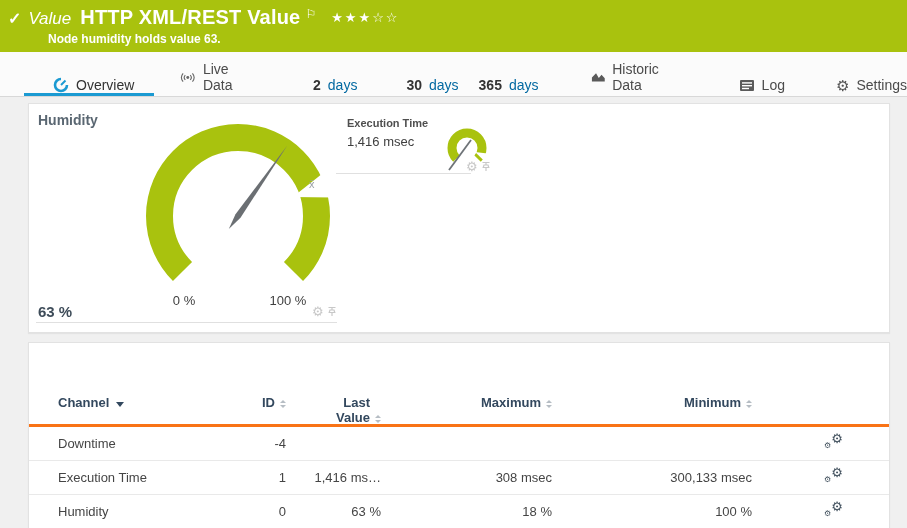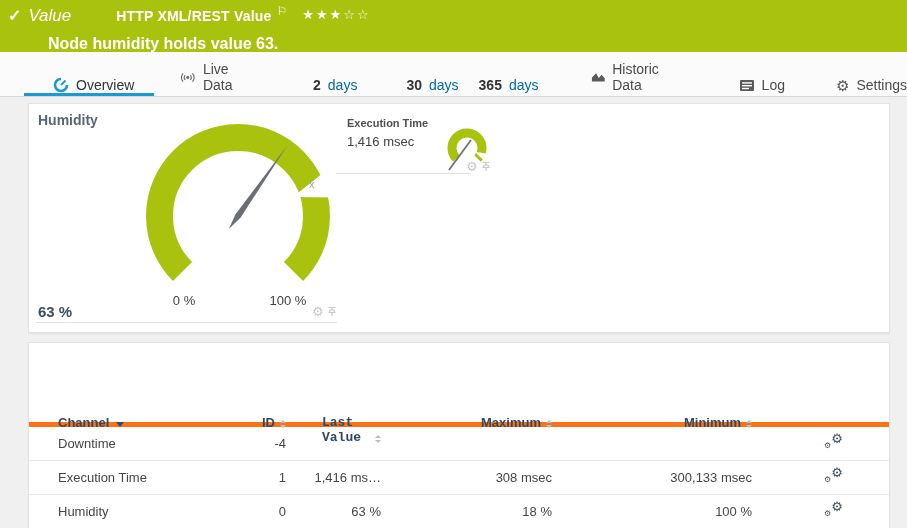--- a/index.html
+++ b/index.html
@@ -5,24 +5,24 @@
   html,body{margin:0;padding:0;}
   body{width:907px;height:528px;overflow:hidden;background:#f0f0f0;
        font-family:"Liberation Sans", sans-serif;}
   .app{position:relative;width:907px;height:528px;}
 
   
   .topbar{height:52px;background:#a9c20e;color:#fff;box-sizing:border-box;padding:6px 0 0 8px;}
   .row1{display:flex;align-items:baseline;white-space:nowrap;}
   .check{font-size:16px;font-weight:700;margin-right:7px;}
   .kind{font-style:italic;font-size:17px;margin-right:9px;}
-  .title{font-size:14px;font-weight:700;letter-spacing:.2px;margin-left:36px;}
+  .title{font-size:20px;font-weight:700;letter-spacing:.2px;}
   .flag{font-size:12px;margin-left:5px;position:relative;top:-6px;cursor:pointer;}
   .stars{font-size:13px;margin-left:15px;letter-spacing:2px;position:relative;top:-2px;cursor:pointer;}
-  .row2{padding-left:40px;font-size:16px;font-weight:700;margin-top:9px;}
+  .row2{padding-left:40px;font-size:12px;font-weight:700;margin-top:3px;}
 
   
   .tabs{display:flex;align-items:flex-end;height:44px;background:#fbfbfb;
         border-bottom:1px solid #d8d8d8;padding-left:24px;box-sizing:content-box;}
   .tab{display:flex;align-items:center;gap:7px;font-size:14px;color:#4b4b4b;
        border-bottom:3px solid transparent;cursor:pointer;}
   .tab.active{color:#333;border-bottom-color:#1b9ad2;padding:0 20px 0 29px;}
   .tab:nth-child(2){margin-left:26px;}
   .tab:nth-child(3){margin-left:56px;}
   .tab:nth-child(4){margin-left:49px;}
@@ -57,24 +57,24 @@
   
   .exec-title{position:absolute;left:318px;top:13px;font-size:11px;font-weight:700;color:#4f4f4f;}
   .exec-value{position:absolute;left:318px;top:30px;font-size:13px;color:#3f3f3f;}
   .mini-gauge{position:absolute;left:416px;top:22px;}
   .exec-line{left:307px;top:69px;width:135px;}
   .exec-icons{left:437px;top:56px;}
 
   
   .thead,.trow{display:grid;grid-template-columns:172px 56px 95px 171px 200px 1fr;
                padding-left:29px;box-sizing:border-box;}
-  .thead{padding-top:72px;height:84px;border-bottom:5px solid #f97316;align-items:start;}
+  .thead{padding-top:52px;height:84px;border-bottom:3px solid #f97316;align-items:start;}
   .th{font-size:13px;font-weight:700;color:#33485e;display:flex;align-items:flex-end;cursor:pointer;}
   .th.r{justify-content:flex-end;text-align:right;}
-  .wrapn{display:inline-block;max-width:48px;text-align:left;font-family:Liberation Mono, monospace;}
+  .wrapn{display:inline-block;max-width:48px;text-align:right;}
   .caret-down{width:0;height:0;border-left:4px solid transparent;border-right:4px solid transparent;
               border-top:5px solid #33485e;display:inline-block;margin-left:7px;margin-bottom:3px;}
   .sort{display:inline-flex;flex-direction:column;gap:2px;margin-left:5px;margin-bottom:2px;}
   .sort i{width:0;height:0;border-left:3.5px solid transparent;border-right:3.5px solid transparent;}
   .sort .up{border-bottom:3.5px solid #b6bdc4;}
   .sort .down{border-top:3.5px solid #b6bdc4;}
   .trow{height:34px;align-items:center;border-bottom:1px solid #e9e9e9;font-size:13px;color:#454545;cursor:pointer;}
   .td.r{text-align:right;}
   .td.set{text-align:right;padding-right:46px;}
   .gears{position:relative;display:inline-block;width:19px;height:16px;cursor:pointer;}

